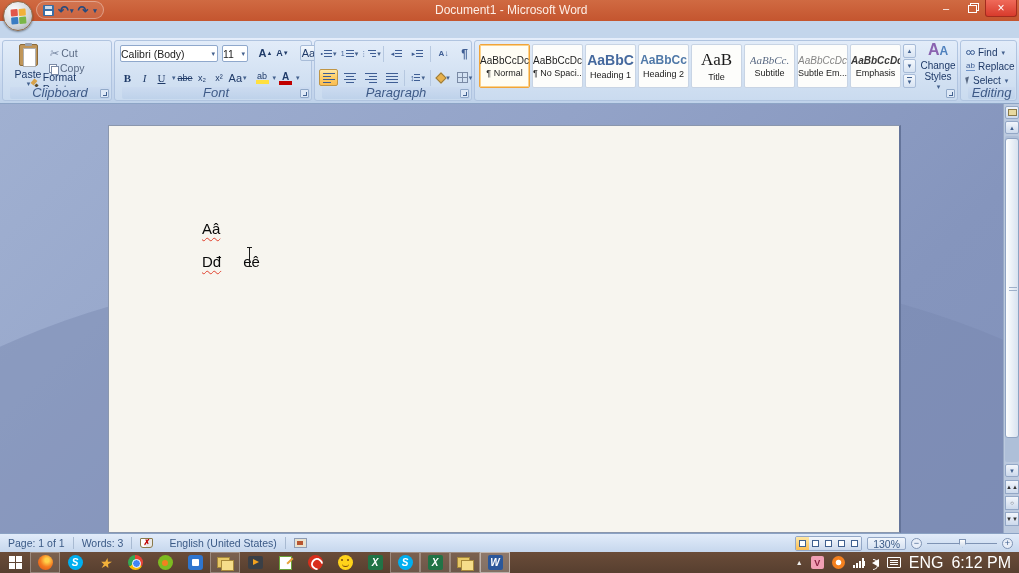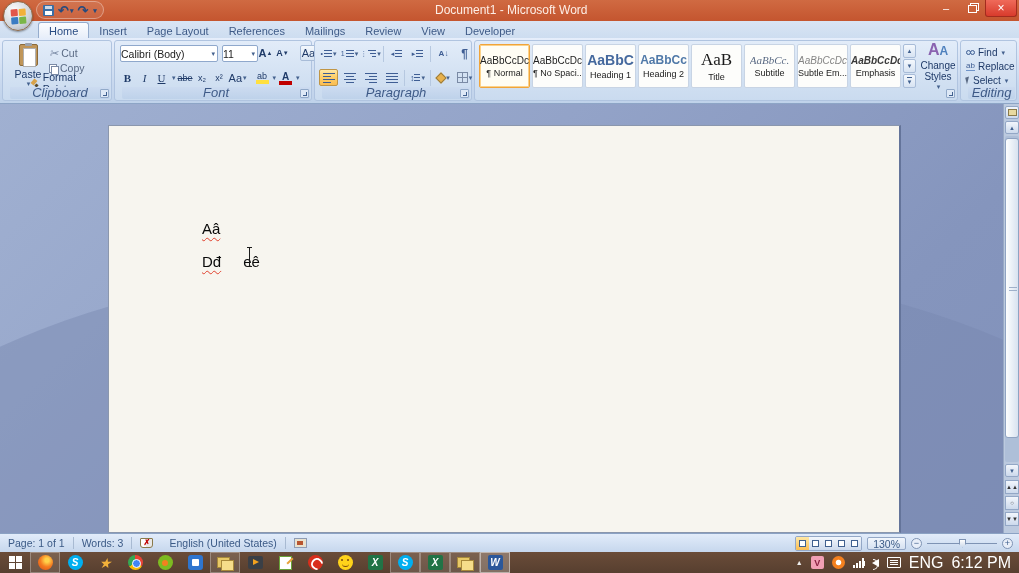--- a/index.html
+++ b/index.html
@@ -220,30 +220,20 @@
         <span class="mini-drop">▾</span>
       </span>
     <span class="qat-btn">
         <span>↷</span>
       </span>
     <span class="qat-btn">
         <span class="mini-drop">▾</span>
       </span>
   </div>
 
-  <div class="tabrow">
-    <span class="tab active">Home</span>
-    <span class="tab">Insert</span>
-    <span class="tab">Page Layout</span>
-    <span class="tab">References</span>
-    <span class="tab">Mailings</span>
-    <span class="tab">Review</span>
-    <span class="tab">View</span>
-    <span class="tab">Developer</span>
-  </div>
 
   <div class="ribbon">
 
     <div class="group g-clipboard">
       <div class="paste-btn">
         <i class="icon-clipboard"></i>
         <span>Paste</span>
         <span class="dd">▾</span>
       </div>
       <div class="clip-small" style="top:5px;">
@@ -260,21 +250,21 @@
       </div>
       <span class="group-label">Clipboard</span>
       <span class="launcher"></span>
     </div>
 
     <div class="group g-font">
       <div class="combo" style="left:5px;width:98px;">
         <span>Calibri (Body)</span>
         <span class="dd">▾</span>
       </div>
-      <div class="combo" style="left:107px;width:36px;">
+      <div class="combo" style="left:107px;width:26px;">
         <span>11</span>
         <span class="dd">▾</span>
       </div>
       <div class="fsmall" style="left:143px;top:3px;">
         <span class="fbtn" style="font-weight:bold;">
             <span>A</span>
             <sup style="font-size:6px;">▲</sup>
           </span>
         <span class="fbtn" style="font-size:9px;font-weight:bold;">
             <span>A</span>

